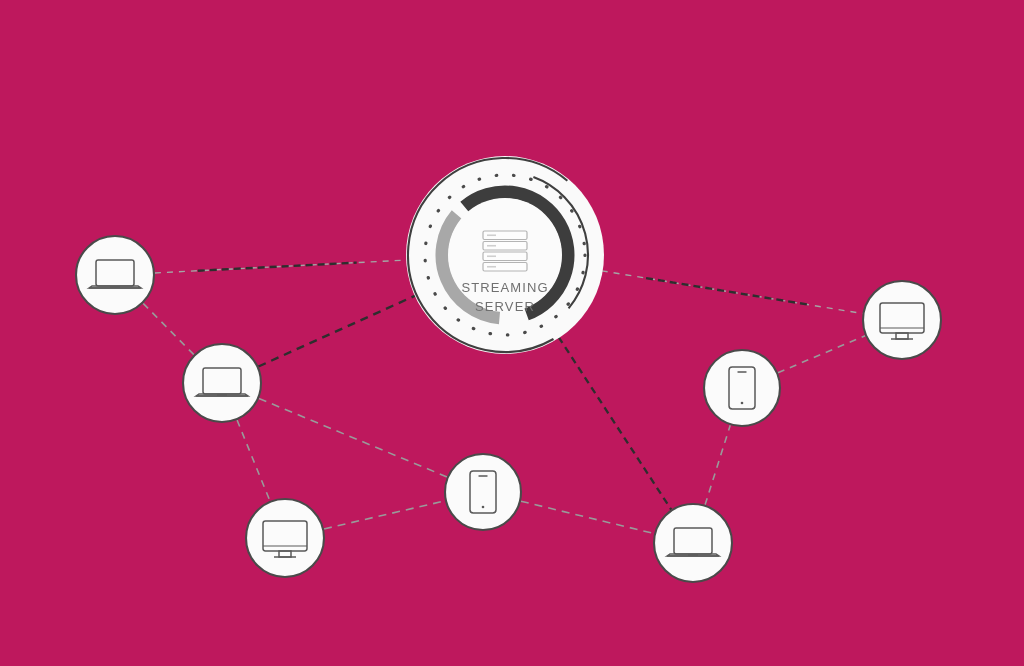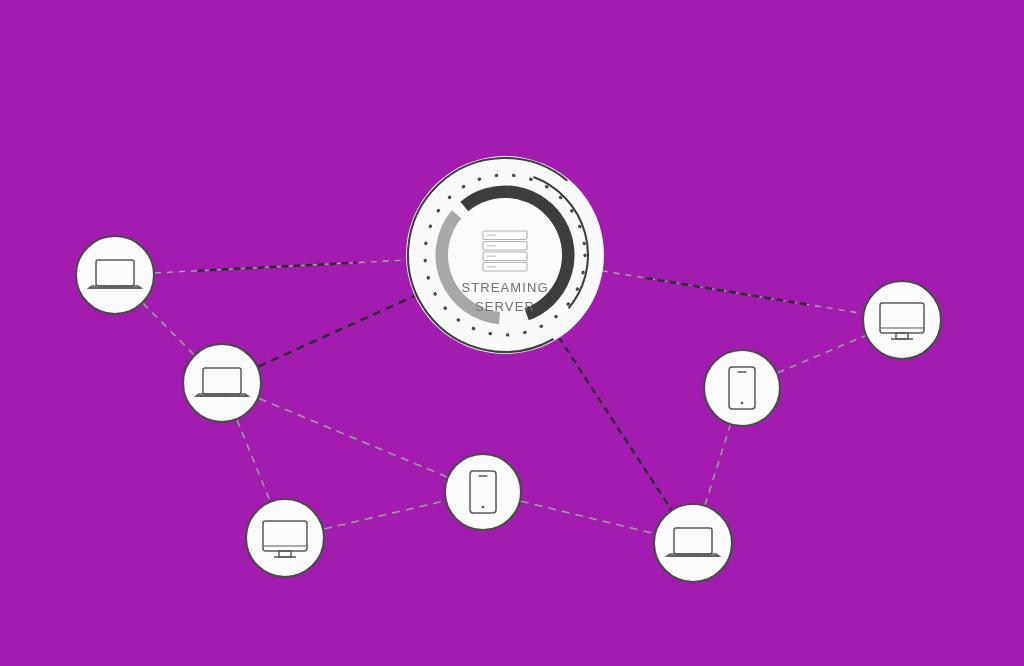--- a/index.html
+++ b/index.html
@@ -11,21 +11,21 @@
   body {
     width: 1024px;
     height: 666px;
     overflow: hidden;
     font-family: "Liberation Sans", sans-serif;
   }
   #stage {
     position: relative;
     width: 1024px;
     height: 666px;
-    background: #a21caf;
+    background: #be185d;
   }
   #diagram-svg {
     position: absolute;
     left: 0;
     top: 0;
     width: 1024px;
     height: 666px;
     display: block;
   }
   .hub-label {

